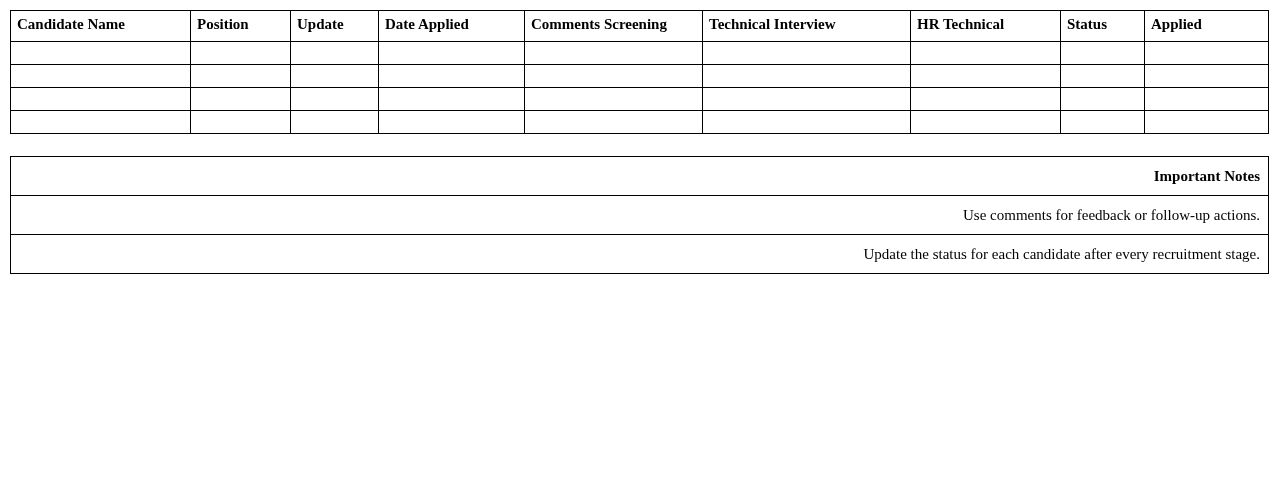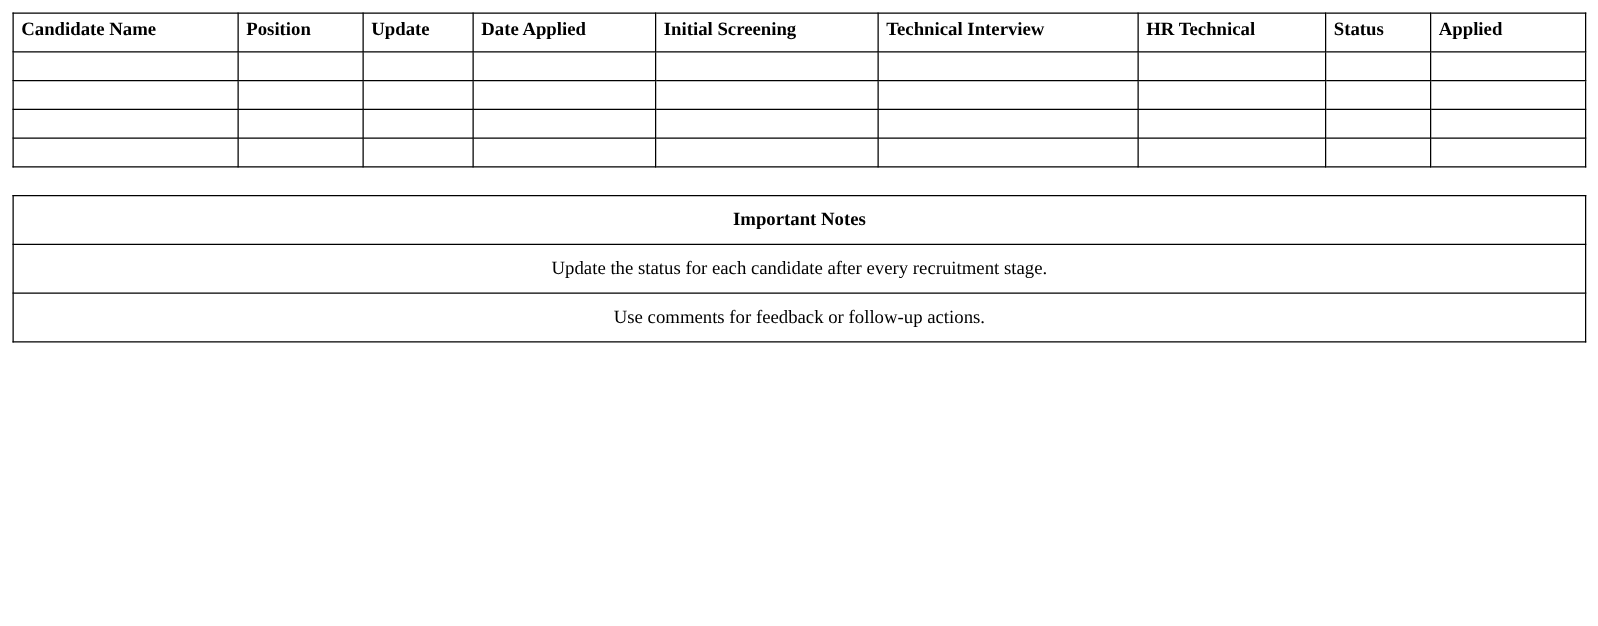--- a/index.html
+++ b/index.html
@@ -46,21 +46,21 @@
     height: 16px;
   }
   .spacer {
     height: 22px;
   }
   table.notes-table td {
     border: 1px solid #000000;
     padding: 6px 8px;
     font-size: 15px;
     line-height: 1.4;
-    text-align: center;
+    text-align: right;
     vertical-align: middle;
     height: 26px;
   }
   table.notes-table td.notes-header {
     font-weight: bold;
   }
 </style>
 </head>
 <body>
 
@@ -77,21 +77,21 @@
       <col style="width:150px">
       <col style="width:84px">
       <col style="width:124px">
     </colgroup>
     <thead>
       <tr>
         <th>Candidate Name</th>
         <th>Position</th>
         <th>Update</th>
         <th>Date Applied</th>
-        <th>Initial Screening</th>
+        <th>Comments Screening</th>
         <th>Technical Interview</th>
         <th>HR Technical</th>
         <th>Status</th>
         <th>Applied</th>
       </tr>
     </thead>
     <tbody>
       <tr>
         <td class="empty-cell"></td>
         <td class="empty-cell"></td>
@@ -143,21 +143,21 @@
 
   <table class="notes-table">
     <colgroup>
       <col style="width:1258px">
     </colgroup>
     <tbody>
       <tr>
         <td class="notes-header">Important Notes</td>
       </tr>
       <tr>
-        <td>Update the status for each candidate after every recruitment stage.</td>
+        <td>Use comments for feedback or follow-up actions.</td>
       </tr>
       <tr>
-        <td>Use comments for feedback or follow-up actions.</td>
+        <td>Update the status for each candidate after every recruitment stage.</td>
       </tr>
     </tbody>
   </table>
 
 </div>
 
 </body></html>

